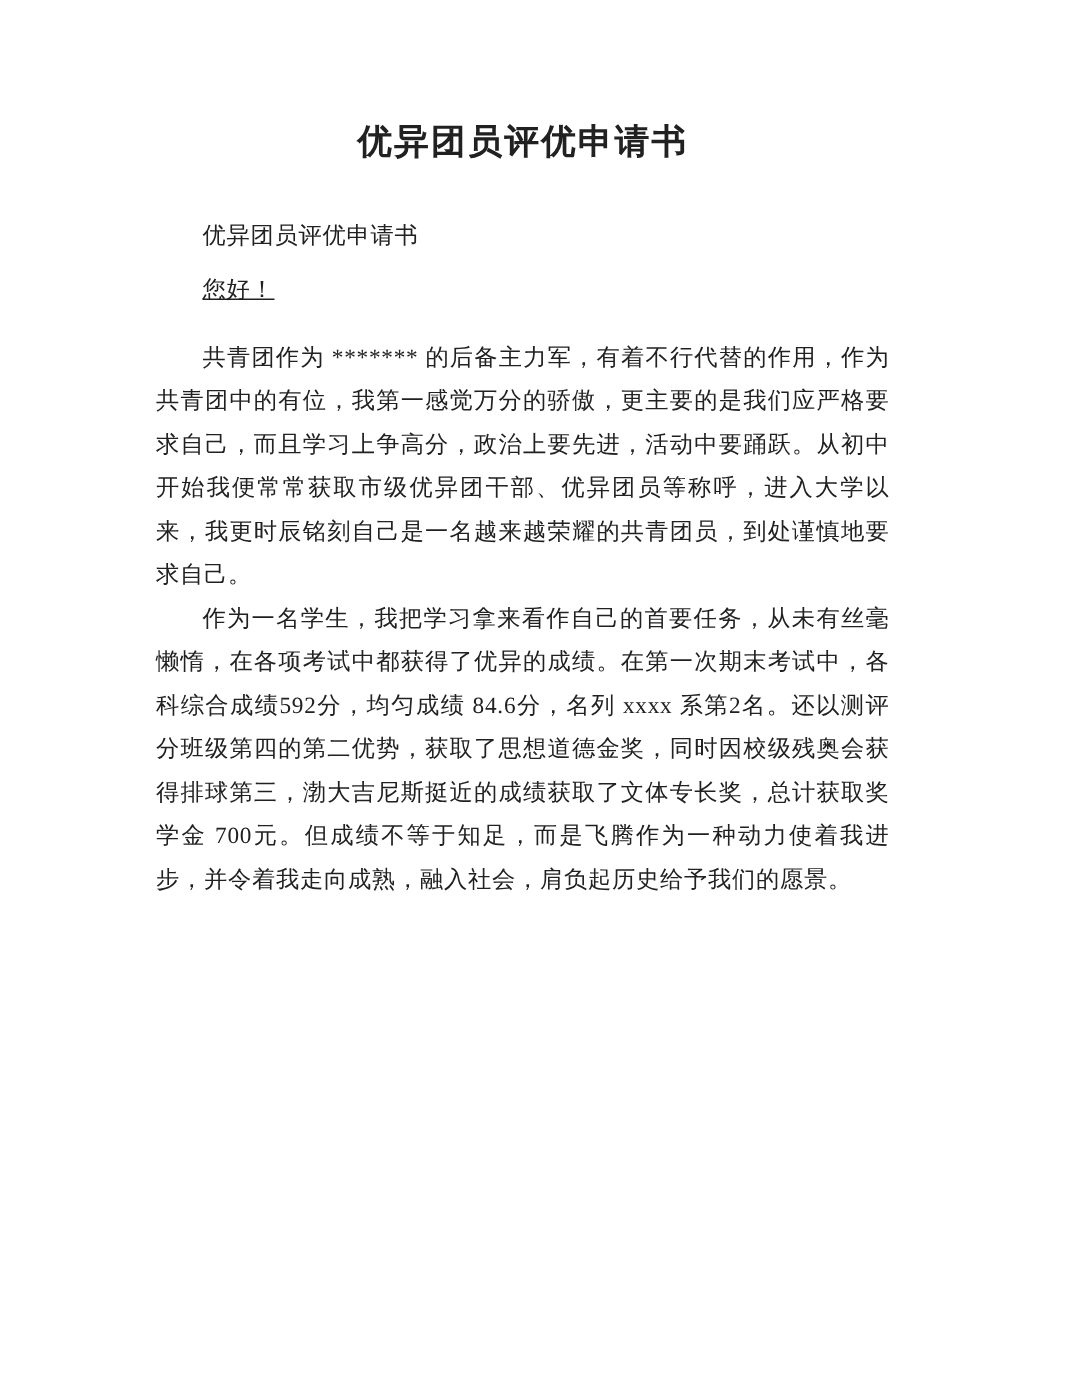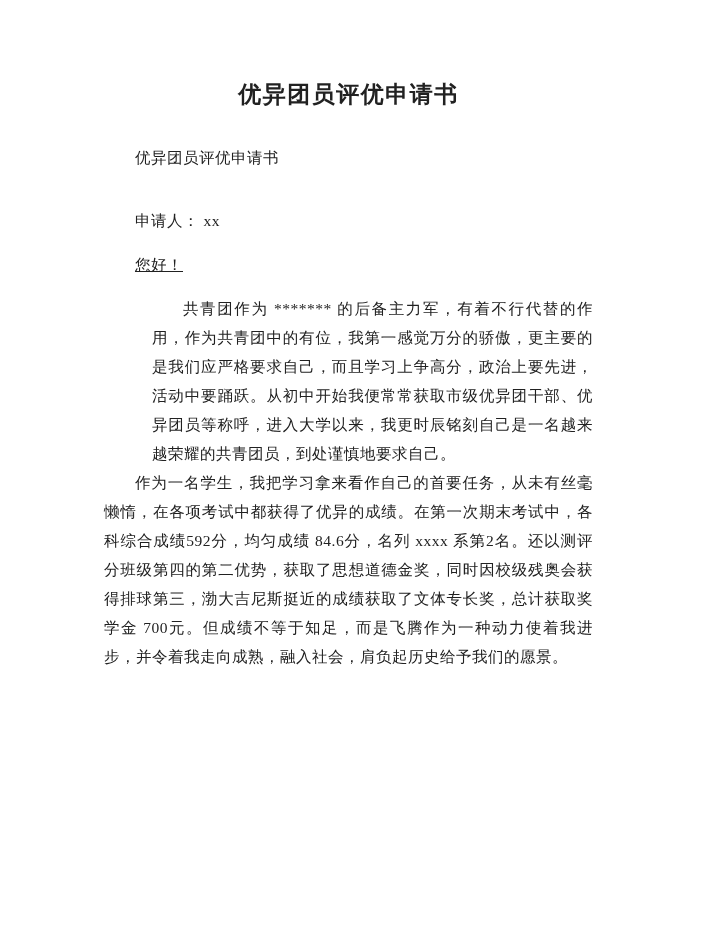--- a/index.html
+++ b/index.html
@@ -50,35 +50,34 @@
   }
   .para {
     font-size: 15.5px;
     line-height: 29px;
     text-indent: 2em;
     text-align: justify;
     letter-spacing: 0.5px;
     margin: 0;
   }
   .para-1 { margin-top: 7px; }
-  .para-2 { margin-top: 9px; margin-left: 48px; }
+  .para-2 { margin-top: 9px; }
   .para-3 { line-height: 29px; }
 </style>
 </head>
 <body>
 
 <div class="page">
 
   <h1 class="doc-title">优异团员评优申请书</h1>
 
   <p class="txt subtitle">优异团员评优申请书</p>
 
 
 
-  <p class="txt field field-applicant">申请人： xx</p>
 
 
   <p class="txt greeting">您好！</p>
 
 
   <p class="para para-2">共青团作为 ******* 的后备主力军，有着不行代替的作用，作为共青团中的有位，我第一感觉万分的骄傲，更主要的是我们应严格要求自己，而且学习上争高分，政治上要先进，活动中要踊跃。从初中开始我便常常获取市级优异团干部、优异团员等称呼，进入大学以来，我更时辰铭刻自己是一名越来越荣耀的共青团员，到处谨慎地要求自己。</p>
 
   <p class="para para-3">作为一名学生，我把学习拿来看作自己的首要任务，从未有丝毫懒惰，在各项考试中都获得了优异的成绩。在第一次期末考试中，各科综合成绩592分，均匀成绩 84.6分，名列 xxxx 系第2名。还以测评分班级第四的第二优势，获取了思想道德金奖，同时因校级残奥会获得排球第三，渤大吉尼斯挺近的成绩获取了文体专长奖，总计获取奖学金 700元。但成绩不等于知足，而是飞腾作为一种动力使着我进步，并令着我走向成熟，融入社会，肩负起历史给予我们的愿景。</p>
 
 </div>

